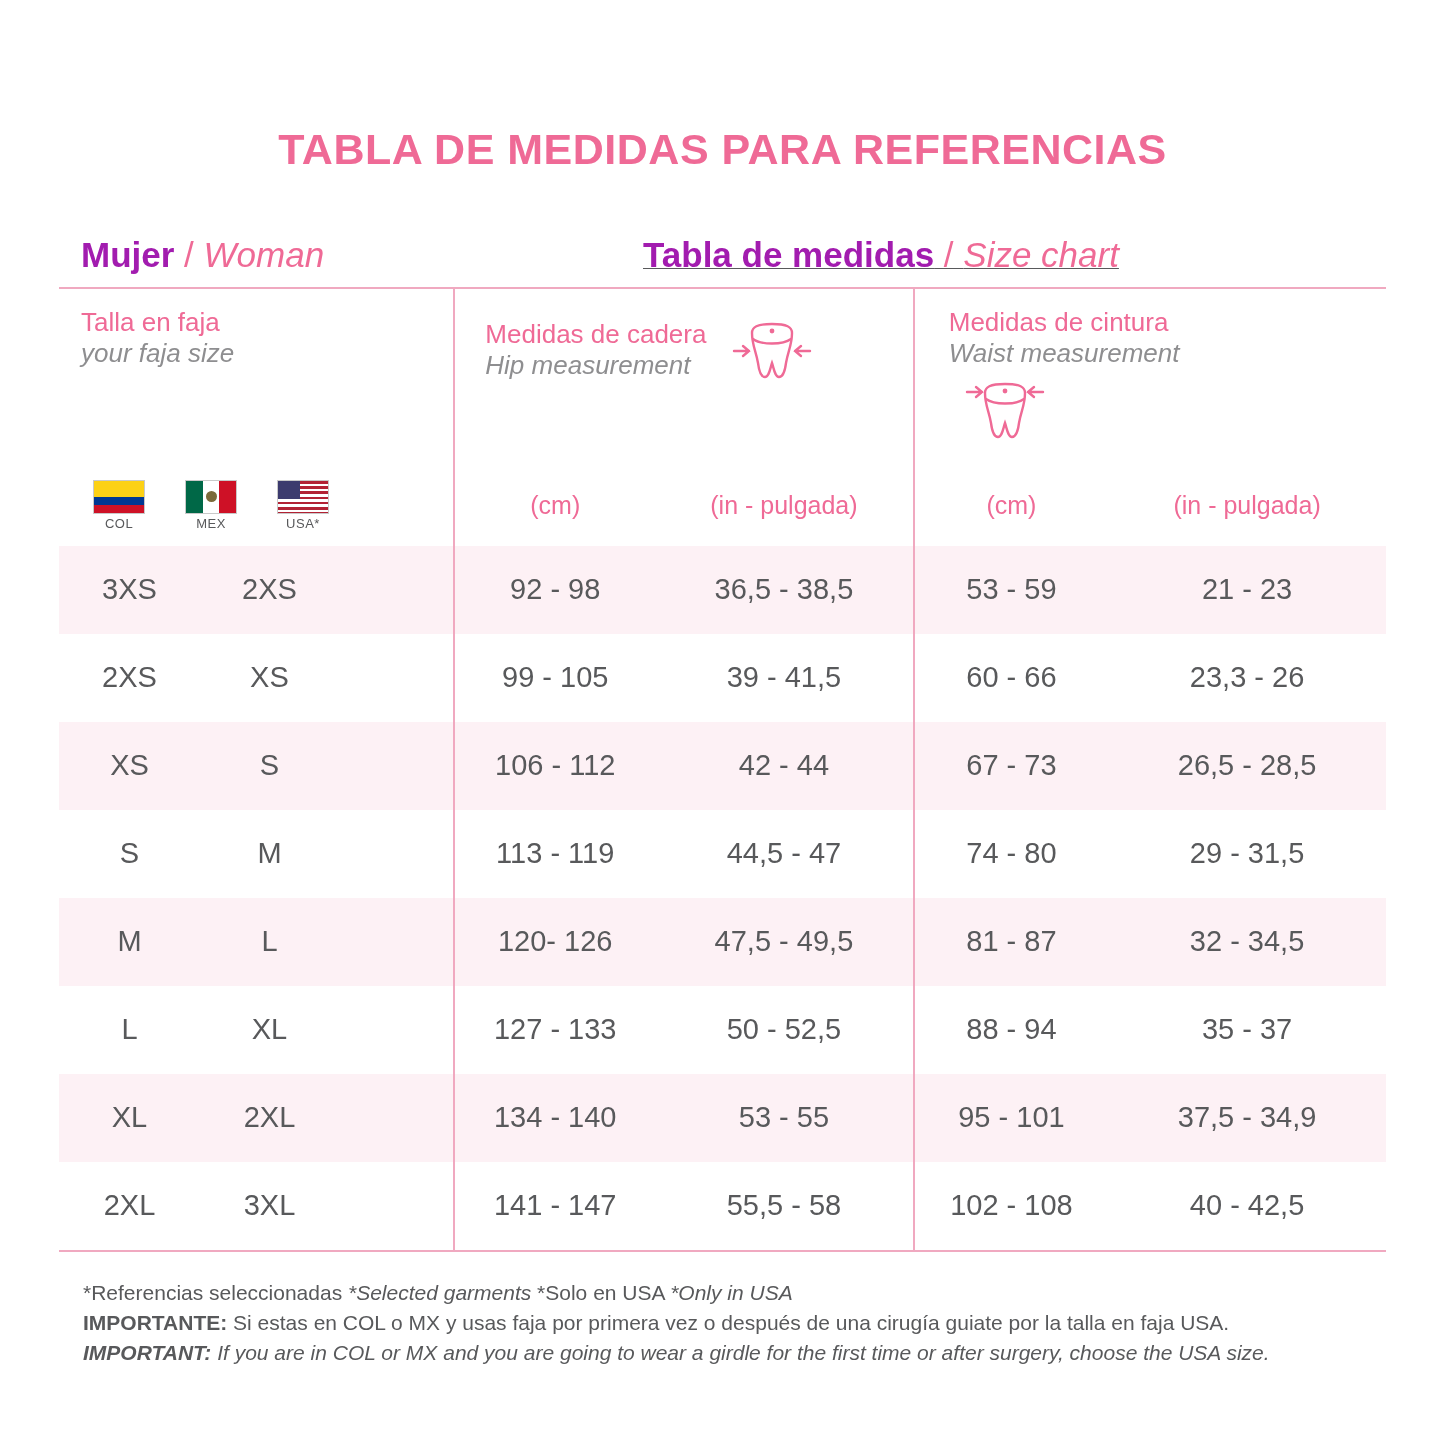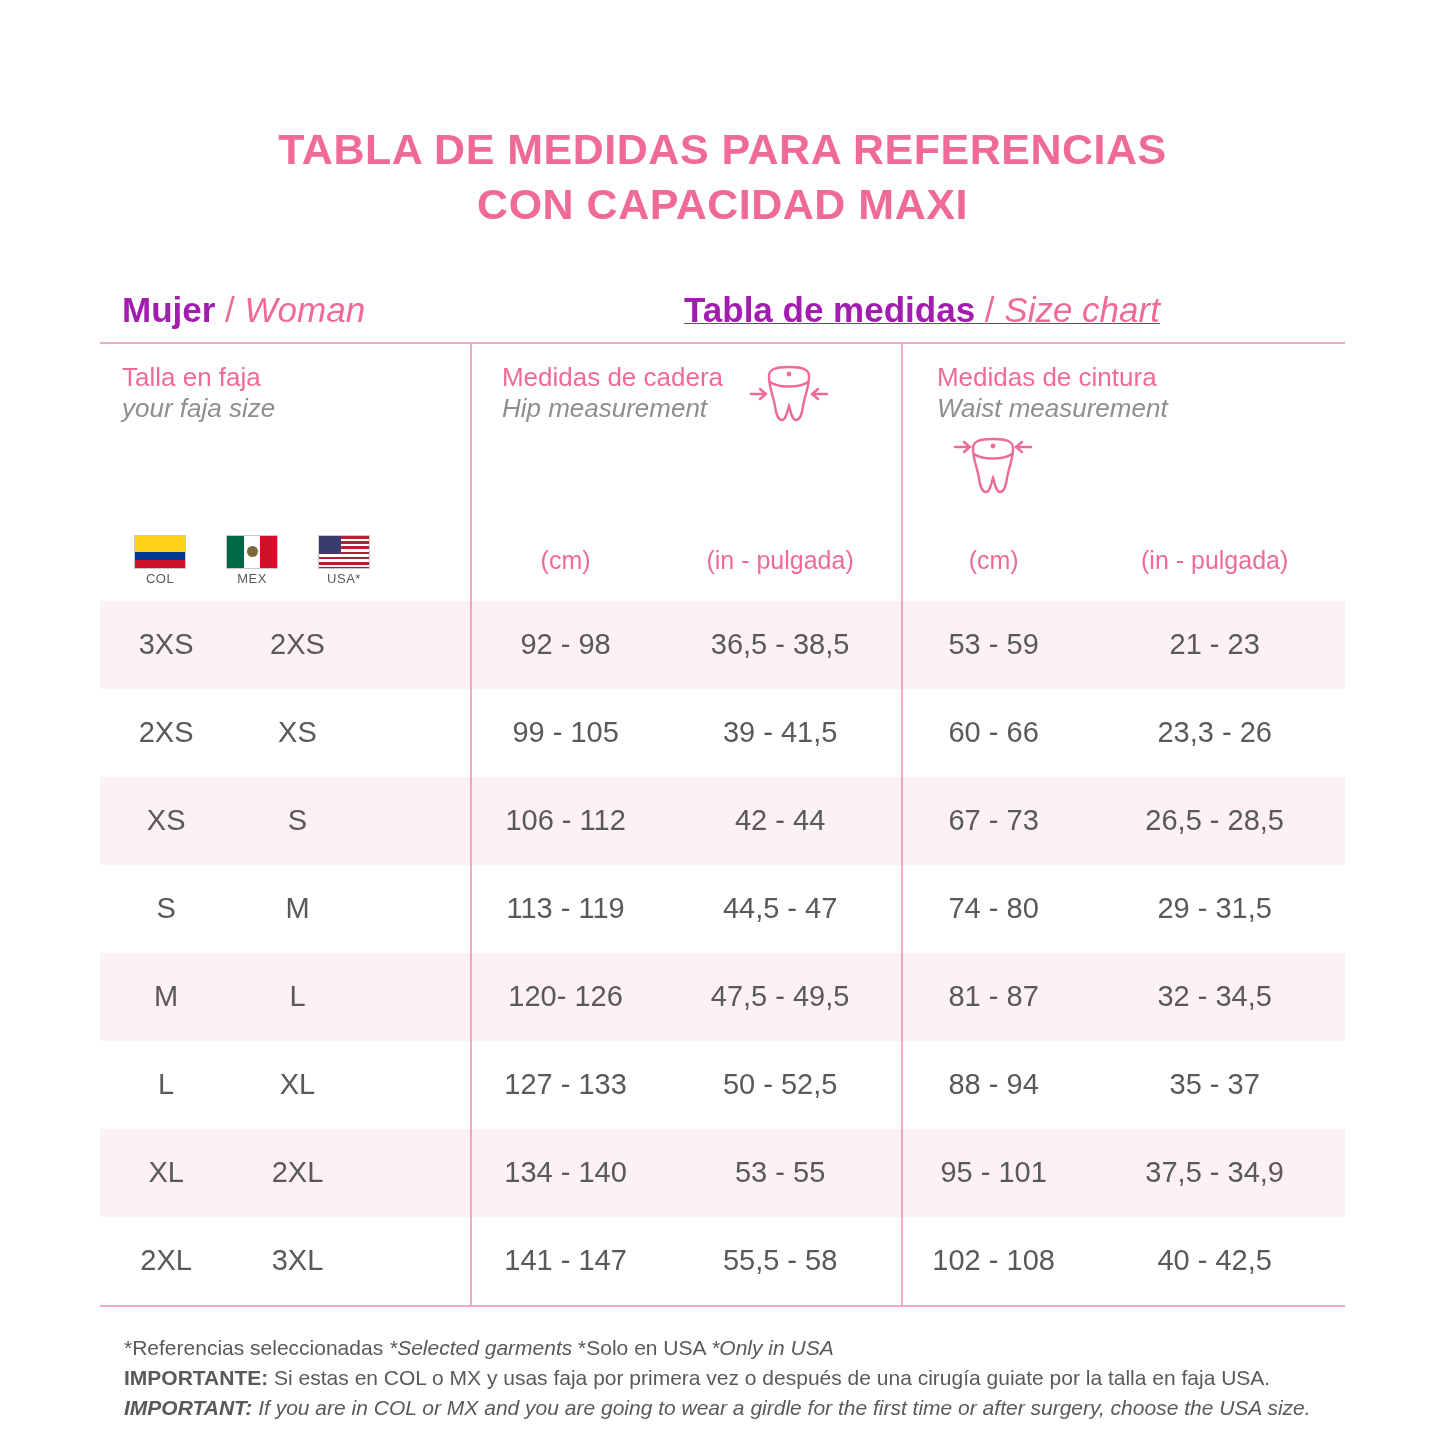--- a/index.html
+++ b/index.html
@@ -12,21 +12,21 @@
     background: #ffffff;
     font-family: "Liberation Sans", sans-serif;
     color: #58595b;
     overflow: hidden;
   }
   .page {
     position: relative;
     width: 1445px;
     height: 1125px;
     box-sizing: border-box;
-    padding: 0 100px;
+    padding: 0 59px;
     border-radius: 29px;
   }
 
   
   .title {
     text-align: center;
     color: #ef6a96;
     font-weight: bold;
     font-size: 43px;
     line-height: 1.28;
@@ -199,21 +199,20 @@
 
   svg.pant { display: block; }
 </style>
 </head>
 <body>
 
 <div class="page">
 
   <div class="title">
     <span>TABLA DE MEDIDAS PARA REFERENCIAS</span>
-    <span class="l2">CON CAPACIDAD MAXI</span>
   </div>
 
   <div class="head-row">
     <div class="head-left">
       <span class="h-bold">Mujer</span><span class="h-slash"> / </span><span class="h-italic">Woman</span>
     </div>
     <div class="head-right">
       <span class="h-bold">Tabla de medidas</span><span class="h-slash"> / </span><span class="h-italic">Size chart</span>
     </div>
   </div>
@@ -231,21 +230,21 @@
       </colgroup>
       <thead>
         <tr>
           <td class="hdr-cell" colspan="3">
             <div style="padding-left:22px;">
               <div class="hdr-title-es">Talla en faja</div>
               <div class="hdr-title-en">your faja size</div>
             </div>
           </td>
           <td class="hdr-cell sep-l" colspan="2">
-            <div class="hdr-with-icon" style="padding-left:30px;">
+            <div class="hdr-with-icon" style="padding-left:30px;margin-top:12px;">
               <div>
                 <div class="hdr-title-es">Medidas de cadera</div>
                 <div class="hdr-title-en">Hip measurement</div>
               </div>
               <span>
                 <svg class="pant" width="112" height="72" viewBox="0 0 112 72">
                   <g fill="none" stroke="#ef6a96" stroke-width="2.4" stroke-linecap="round">
                     <path d="M36,14 C36,8 41,5 56,5 C71,5 76,8 76,14 C76,26 72,32 70,44 C69,52 67,58 63,58 C59,58 58,50 56,44 C54,50 53,58 49,58 C45,58 43,52 42,44 C40,32 36,26 36,14 Z"></path>
                     <path d="M37,20 C45,26 67,26 75,20"></path>
                     <circle cx="56" cy="12" r="2.4" fill="#ef6a96" stroke="none"></circle>

